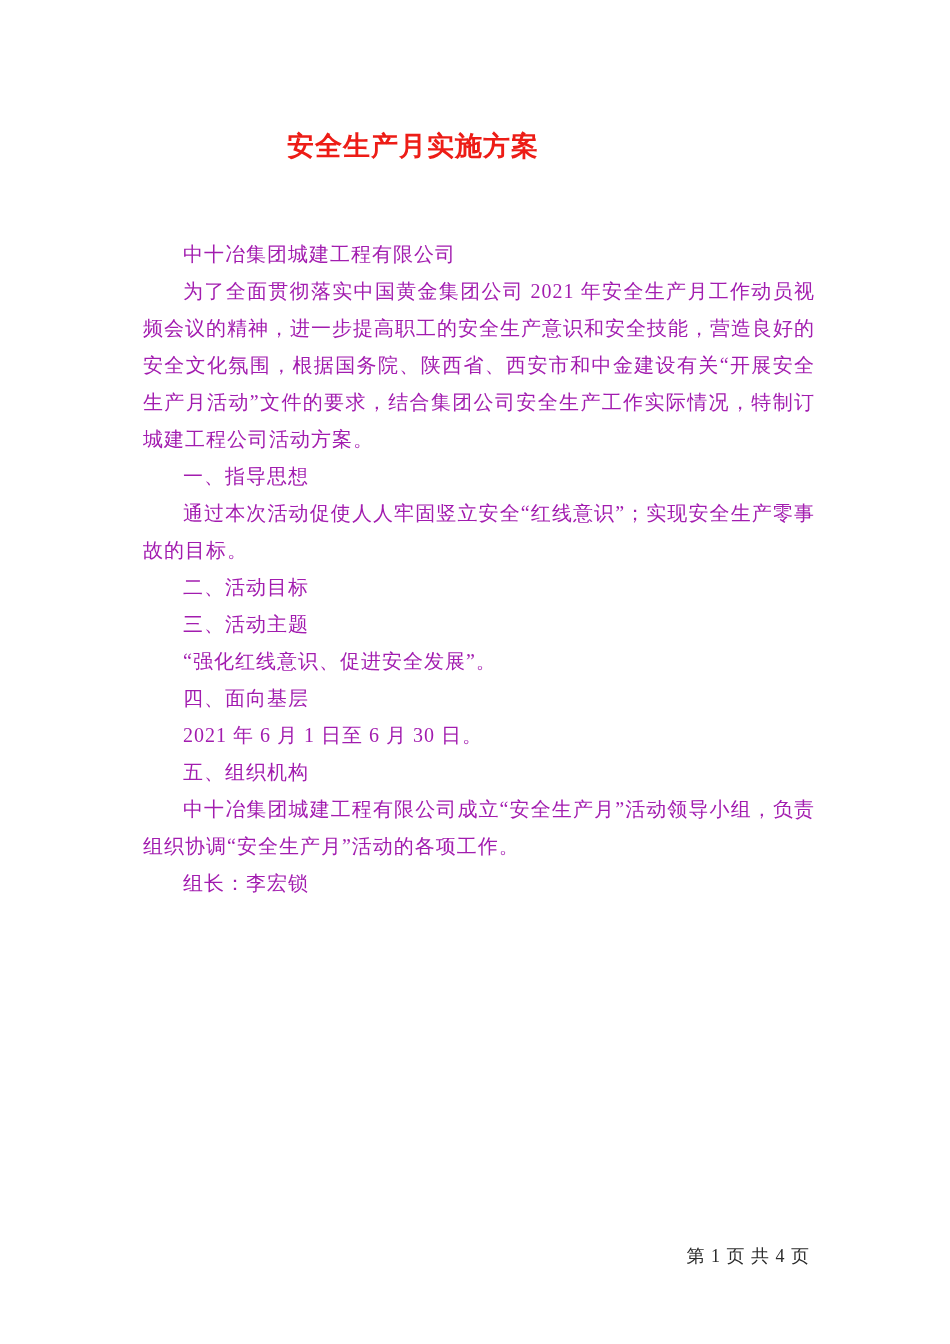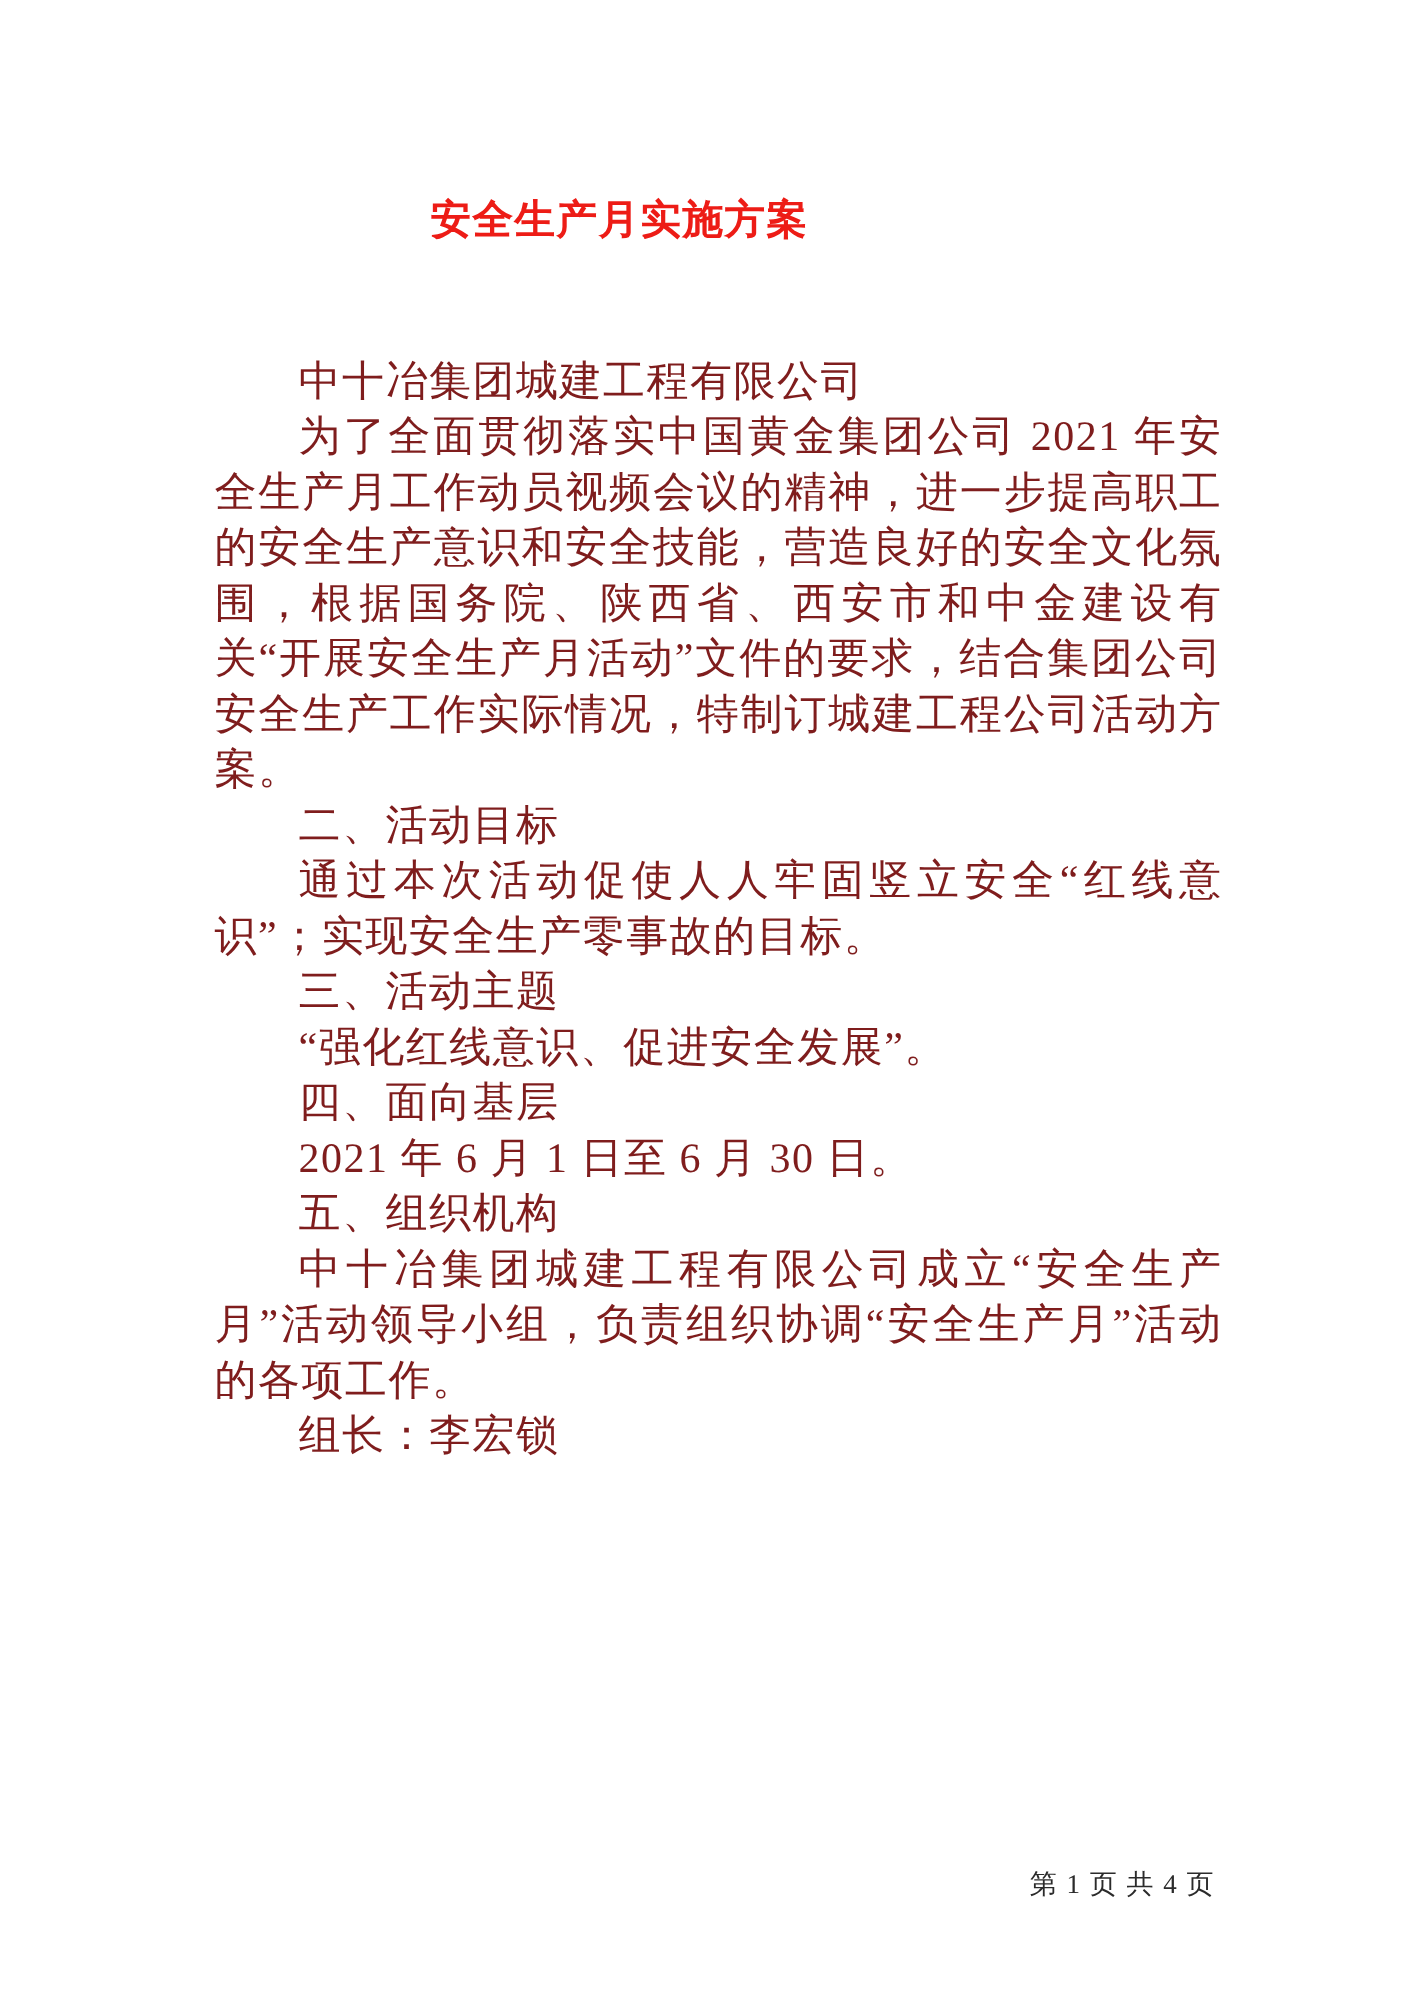--- a/index.html
+++ b/index.html
@@ -29,26 +29,26 @@
   }
   .doc-body {
     position: absolute;
     top: 236px;
     left: 143px;
     width: 672px;
   }
   .doc-body p {
     margin: 0;
     padding: 0;
-    font-size: 28px;
+    font-size: 20px;
     line-height: 37px;
     letter-spacing: 1px;
     text-align: justify;
     text-indent: 2em;
-    color: #7f1d1d;
+    color: #a21caf;
   }
   .doc-footer {
     position: absolute;
     top: 1246px;
     right: 140px;
     font-size: 18px;
     line-height: 20px;
     color: #2b2b2b;
     letter-spacing: 1px;
   }
@@ -56,22 +56,23 @@
 </head>
 <body>
 
 <div class="page">
 
   <div class="doc-title" style="color: rgb(237, 28, 22);">安全生产月实施方案</div>
 
   <div class="doc-body">
       <p>中十冶集团城建工程有限公司</p>
       <p>为了全面贯彻落实中国黄金集团公司 2021 年安全生产月工作动员视频会议的精神，进一步提高职工的安全生产意识和安全技能，营造良好的安全文化氛围，根据国务院、陕西省、西安市和中金建设有关“开展安全生产月活动”文件的要求，结合集团公司安全生产工作实际情况，特制订城建工程公司活动方案。</p>
+      <p>一、指导思想</p>
+      <p>通过本次活动促使人人牢固竖立安全“红线意识”；实现安全生产零事故的目标。</p>
       <p>二、活动目标</p>
-      <p>通过本次活动促使人人牢固竖立安全“红线意识”；实现安全生产零事故的目标。</p>
       <p>三、活动主题</p>
       <p>“强化红线意识、促进安全发展”。</p>
       <p>四、面向基层</p>
       <p>2021 年 6 月 1 日至 6 月 30 日。</p>
       <p>五、组织机构</p>
       <p>中十冶集团城建工程有限公司成立“安全生产月”活动领导小组，负责组织协调“安全生产月”活动的各项工作。</p>
       <p>组长：李宏锁</p>
     </div>
 
   <div class="doc-footer">第 1 页 共 4 页</div>

